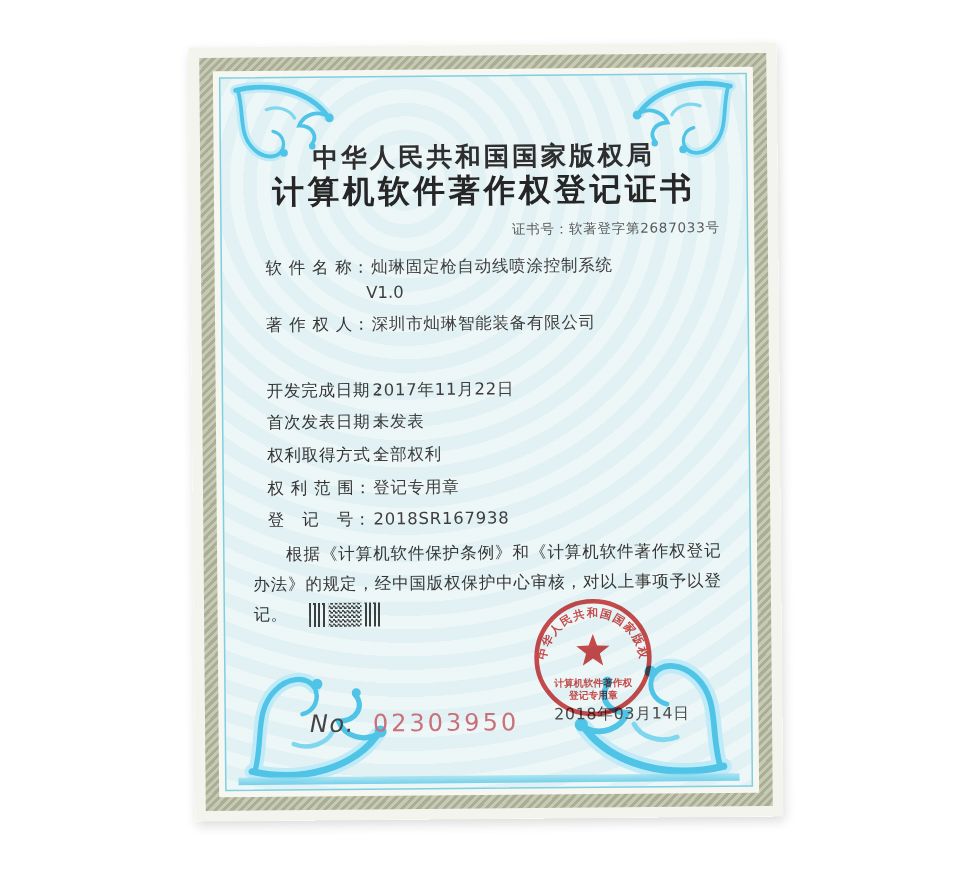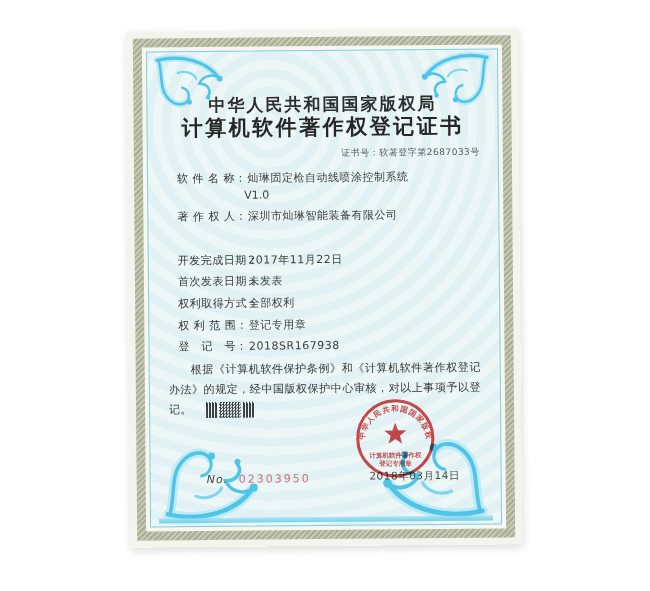--- a/index.html
+++ b/index.html
@@ -80,21 +80,21 @@
   }
   .seal{
     position:absolute;left:204px;top:347px;width:82px;height:82px;
     z-index:2;opacity:.92;mix-blend-mode:multiply;
   }
   .issue-date{
     position:absolute;left:205px;top:419px;width:118px;text-align:center;
     font-size:10.5px;color:#4a4a4a;z-index:1;letter-spacing:.5px;
   }
   .serial{
-    position:absolute;left:56px;top:421px;font-size:11px;letter-spacing:1px;
+    position:absolute;left:56px;top:421px;font-size:16px;letter-spacing:1px;
   }
   .serial .no-lbl{color:#444;font-style:italic;margin-right:6px;}
   .serial .no-num{color:#c9707b;letter-spacing:2px;}
 </style>
 </head>
 <body>
 
 <div class="photo">
  <div class="paper">
   <div class="guilloche">

